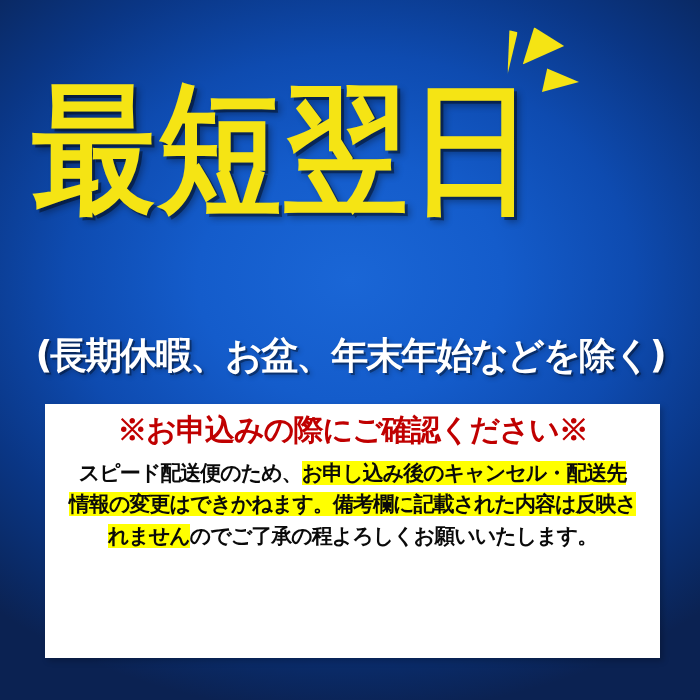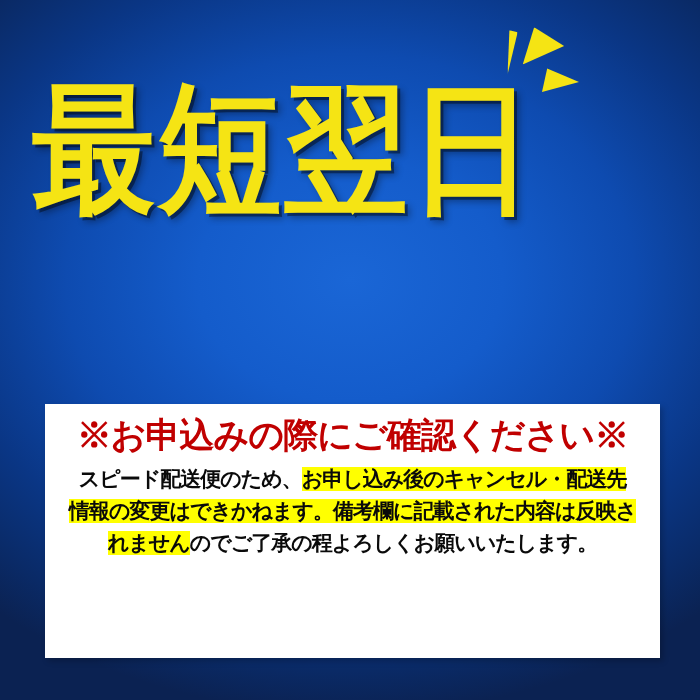--- a/index.html
+++ b/index.html
@@ -143,23 +143,23 @@
     top: 404px;
     width: 615px;
     height: 254px;
     background: #ffffff;
     box-sizing: border-box;
     padding: 8px 18px 10px 18px;
     box-shadow: 3px 3px 6px rgba(0,0,0,0.22);
     overflow: hidden;
   }
   .card-title {
-    font-family: Liberation Serif, serif;
-    font-weight: 700;
-    font-size: 35px;
+    font-family: Liberation Mono, monospace;
+    font-weight: 700;
+    font-size: 30px;
     line-height: 1.25;
     color: #c00000;
     text-align: center;
     letter-spacing: -1px;
     white-space: nowrap;
     margin: 2px 0 6px 0;
   }
   .card-body {
     font-family: "DejaVu Sans", "Liberation Sans", sans-serif;
     font-weight: 700;
@@ -186,20 +186,21 @@
     <span class="headline">最短翌日</span>
   </div>
 
   <div class="sparkles">
     <span class="ray ray-1"></span>
     <span class="ray ray-2"></span>
     <span class="ray ray-3"></span>
   </div>
 
 
+  <div class="noteline">(長期休暇、お盆、年末年始などを除く)</div>
 
   <div class="card">
     <div class="card-title">※お申込みの際にご確認ください※</div>
     <p class="card-body">
       <span>スピード配送便のため、</span><span class="hl">お申し込み後のキャンセル・配送先情報の変更はできかねます。備考欄に記載された内容は反映されません</span><span>のでご了承の程よろしくお願いいたします。</span>
     </p>
   </div>
 
 </div>
 

